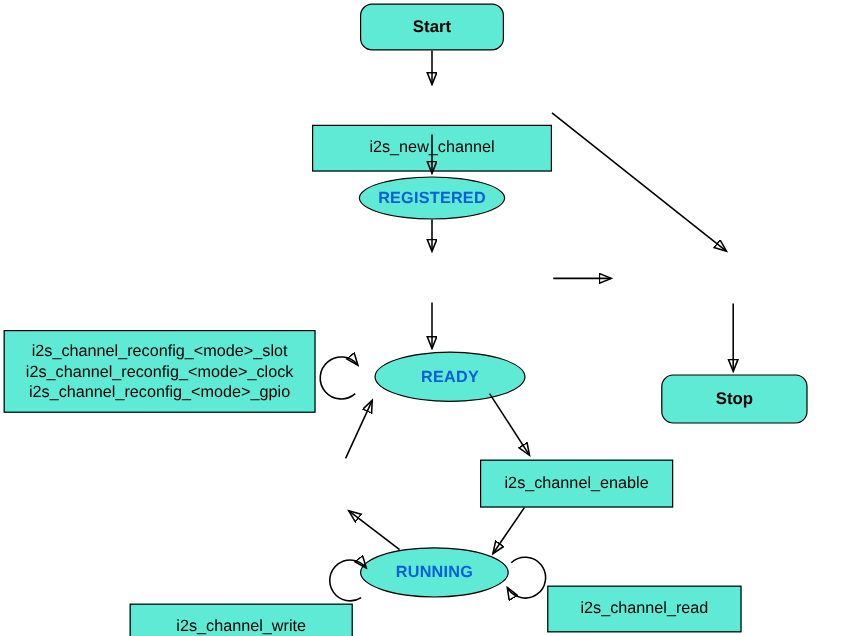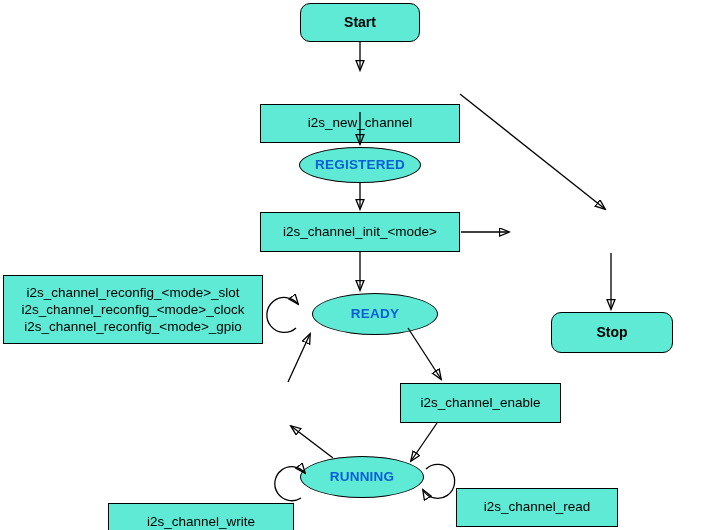--- a/index.html
+++ b/index.html
@@ -53,23 +53,20 @@
   </div>
 
   <div class="node rect" style="left:260px; top:73px; width:200px; height:39px;margin-top:31px;">
     <span>i2s_new_channel</span>
   </div>
 
   <div class="node oval" style="left:299px; top:147px; width:122px; height:36px;">
     <span>REGISTERED</span>
   </div>
 
-  <div class="node rect" style="left:260px; top:212px; width:200px; height:40px;">
-    <span>i2s_channel_init_&lt;mode&gt;</span>
-  </div>
 
 
   <div class="node pill" style="left:551px; top:312px; width:122px; height:41px;">
     <span>Stop</span>
   </div>
 
   <div class="node rect multi" style="left:3px; top:275px; width:260px; height:69px;">
     <span>i2s_channel_reconfig_&lt;mode&gt;_slot</span>
     <span>i2s_channel_reconfig_&lt;mode&gt;_clock</span>
     <span>i2s_channel_reconfig_&lt;mode&gt;_gpio</span>

